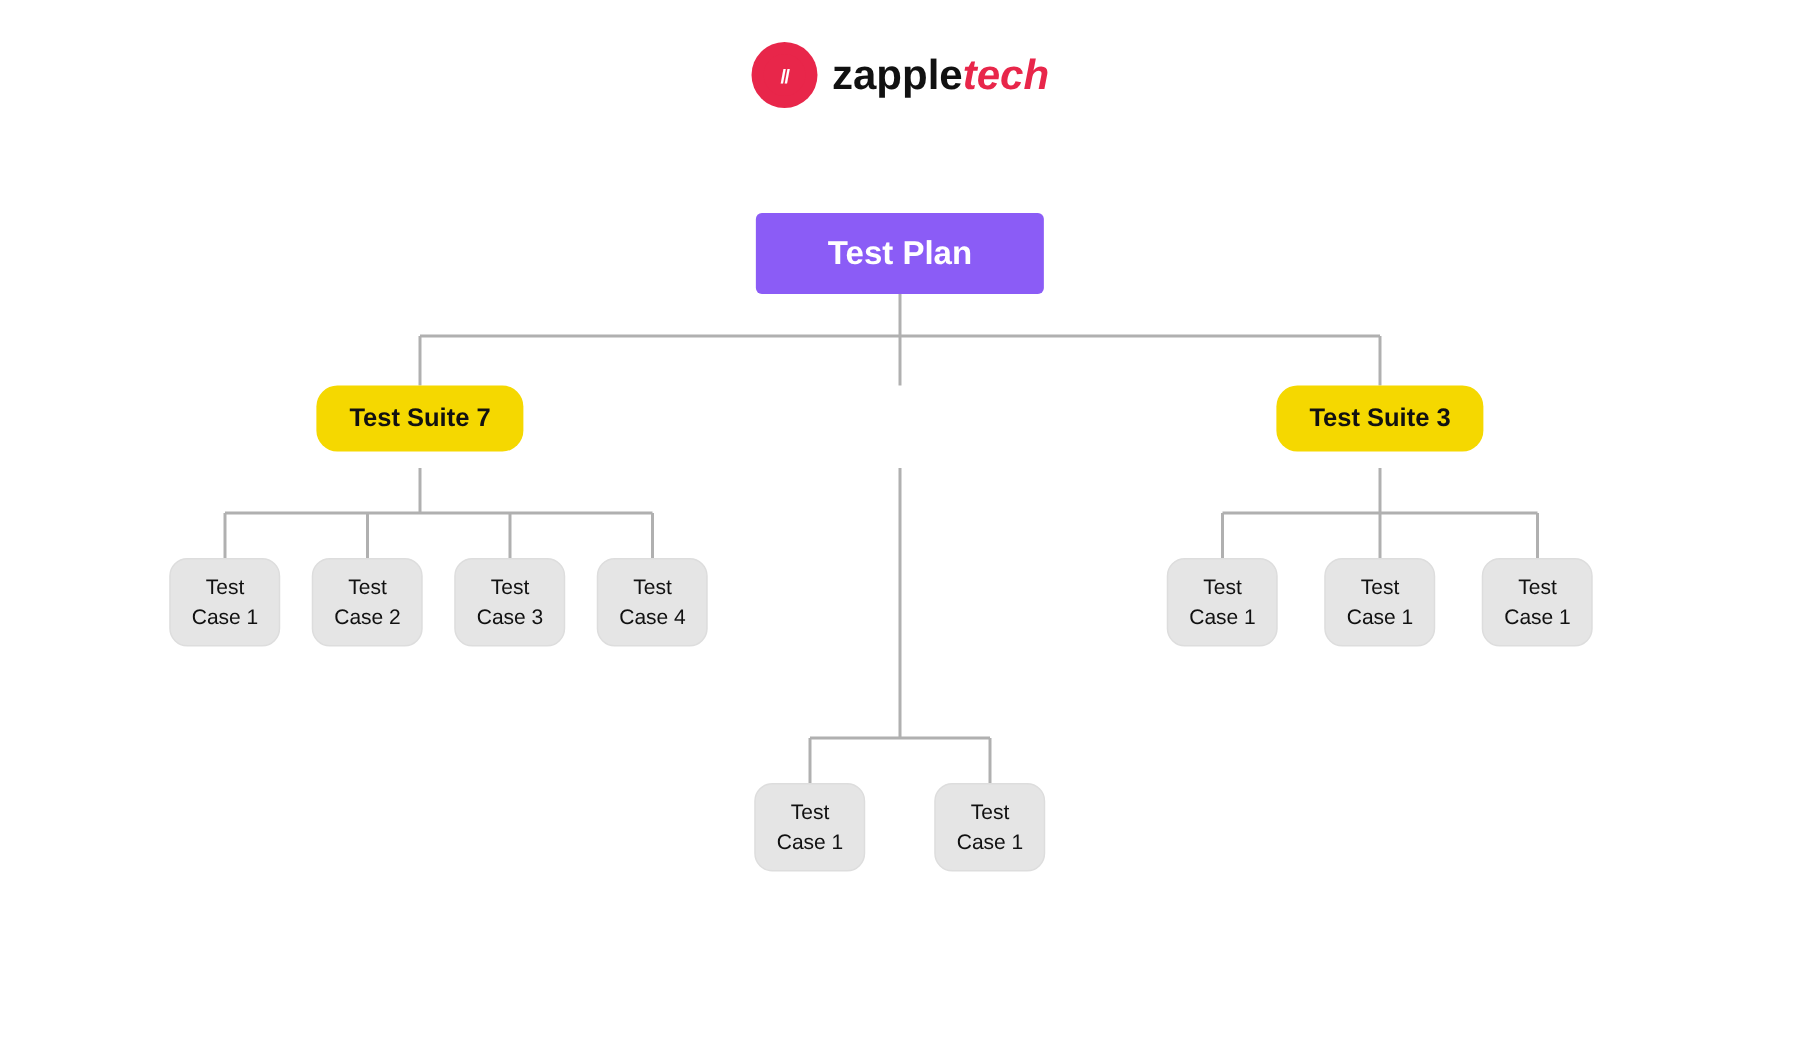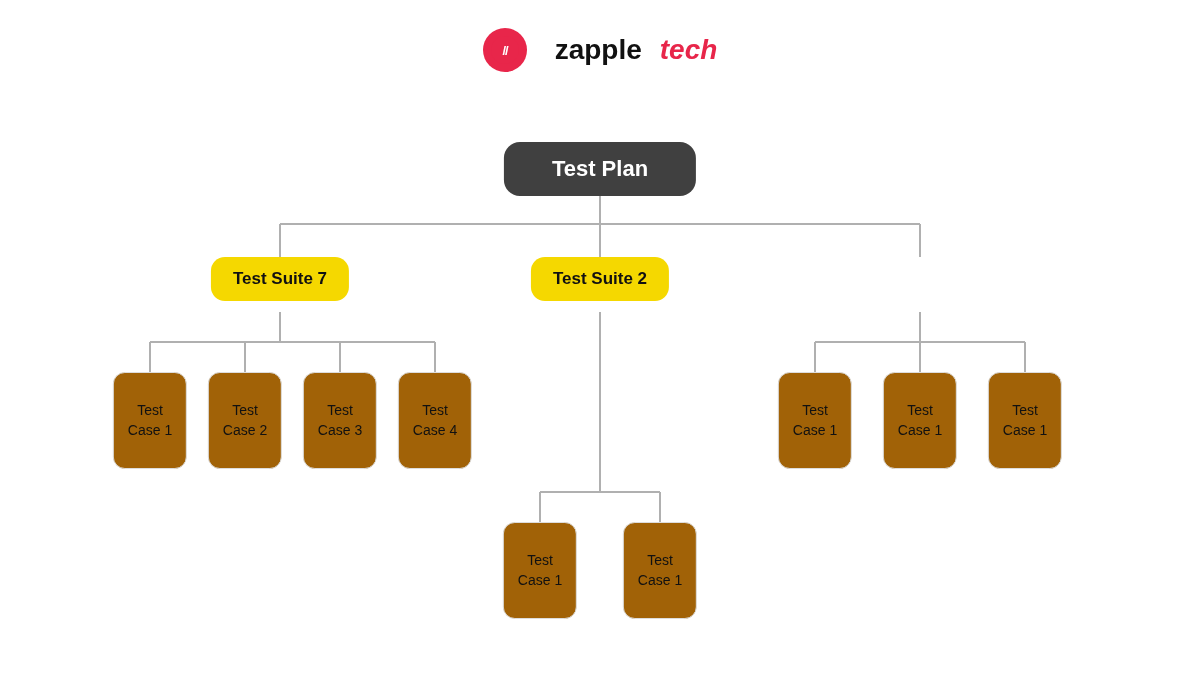--- a/index.html
+++ b/index.html
@@ -38,57 +38,56 @@
     }
 
     .logo-text {
       font-size: 28px;
       font-weight: 400;
       color: #111;
     }
     .logo-text span {
       font-weight: 700;
       color: #111;
-      margin-left: 18px;
     }
     .logo-text .tech {
       color: #e8264a;
       font-weight: 700;
       font-style: italic;
     }
 
     
     .node-root {
-      background: #404040;
+      background: #8b5cf6;
       color: white;
-      border-radius: 16px;
+      border-radius: 4px;
       padding: 14px 48px;
       font-size: 22px;
       font-weight: 700;
       display: inline-block;
       white-space: nowrap;
     }
 
     .node-suite {
       background: #f5d800;
       color: #111;
       border-radius: 14px;
       padding: 12px 22px;
       font-size: 17px;
       font-weight: 700;
       display: inline-block;
       white-space: nowrap;
       text-align: center;
     }
 
     .node-case {
-      background: #a16207;
+      background: #e5e5e5;
       color: #111;
       border-radius: 12px;
-      padding: 28px 14px;
+      padding: 9px 14px;
       font-size: 14px;
       font-weight: 500;
       display: inline-block;
       text-align: center;
       border: 1.5px solid #ddd;
       min-width: 72px;
       line-height: 1.4;
     }
 
     
@@ -159,24 +158,24 @@
   </svg>
 
   <div class="positioned" style="left:550px; top:40px;">
     <div class="node-root">Test Plan</div>
   </div>
 
   <div class="positioned" style="left:230px; top:155px;">
     <div class="node-suite">Test Suite 7</div>
   </div>
 
-  <div class="positioned" style="left:550px; top:155px;">
-    <div class="node-suite">Test Suite 2</div>
-  </div>
-
+
+  <div class="positioned" style="left:870px; top:155px;">
+    <div class="node-suite">Test Suite 3</div>
+  </div>
 
   <div class="positioned" style="left:100px; top:270px;">
     <div class="node-case">Test<br>Case 1</div>
   </div>
   <div class="positioned" style="left:195px; top:270px;">
     <div class="node-case">Test<br>Case 2</div>
   </div>
   <div class="positioned" style="left:290px; top:270px;">
     <div class="node-case">Test<br>Case 3</div>
   </div>

